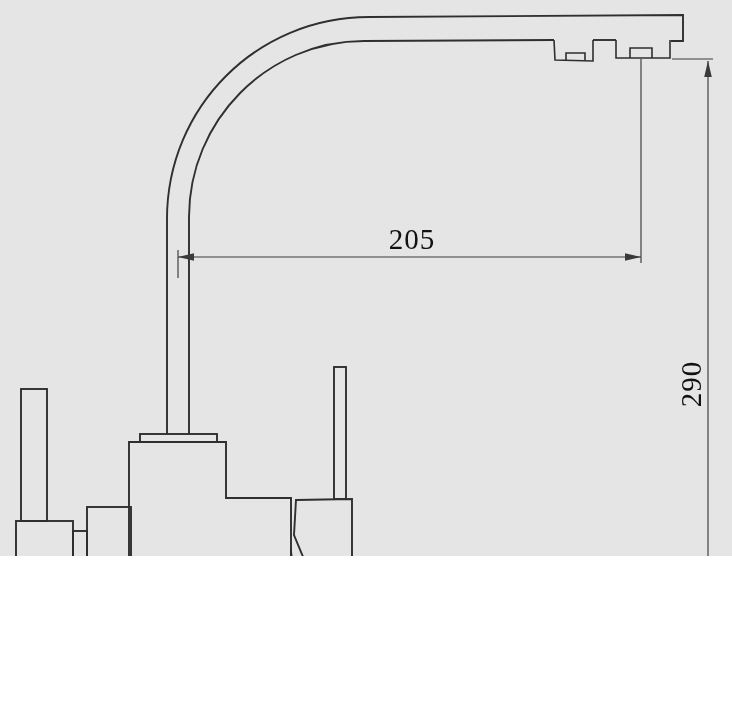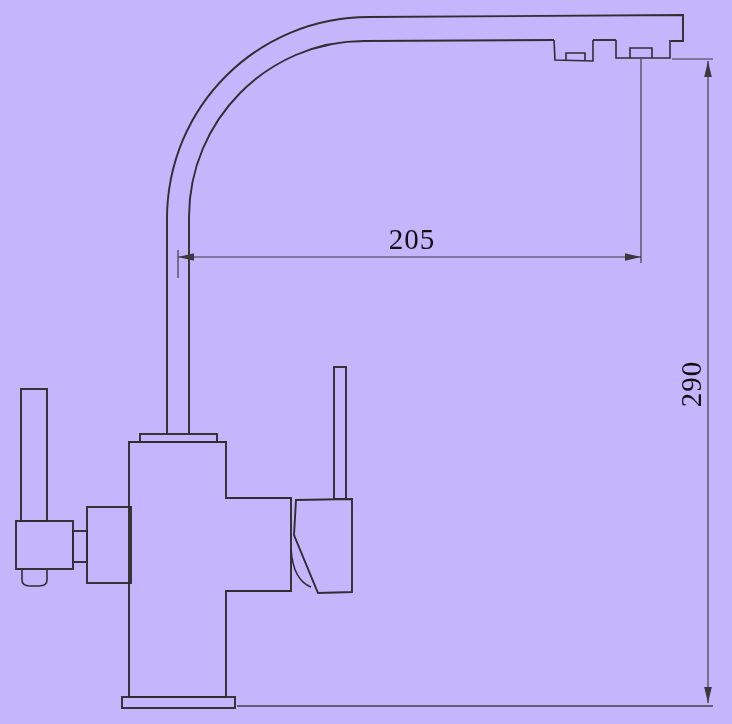--- a/index.html
+++ b/index.html
@@ -4,22 +4,22 @@
 <style>
   html, body {
     margin: 0;
     padding: 0;
     background: #ffffff;
     font-family: "Liberation Serif", serif;
   }
   .stage {
     position: relative;
     width: 732px;
-    height: 724px;
-    background: #c4b5fd;
+    height: 556px;
+    background: #e5e5e5;
     overflow: hidden;
   }
   svg { display: block; }
   .part {
     fill: none;
     stroke: #2f2f2f;
     stroke-width: 1.9;
     stroke-linejoin: miter;
     stroke-linecap: butt;
   }

